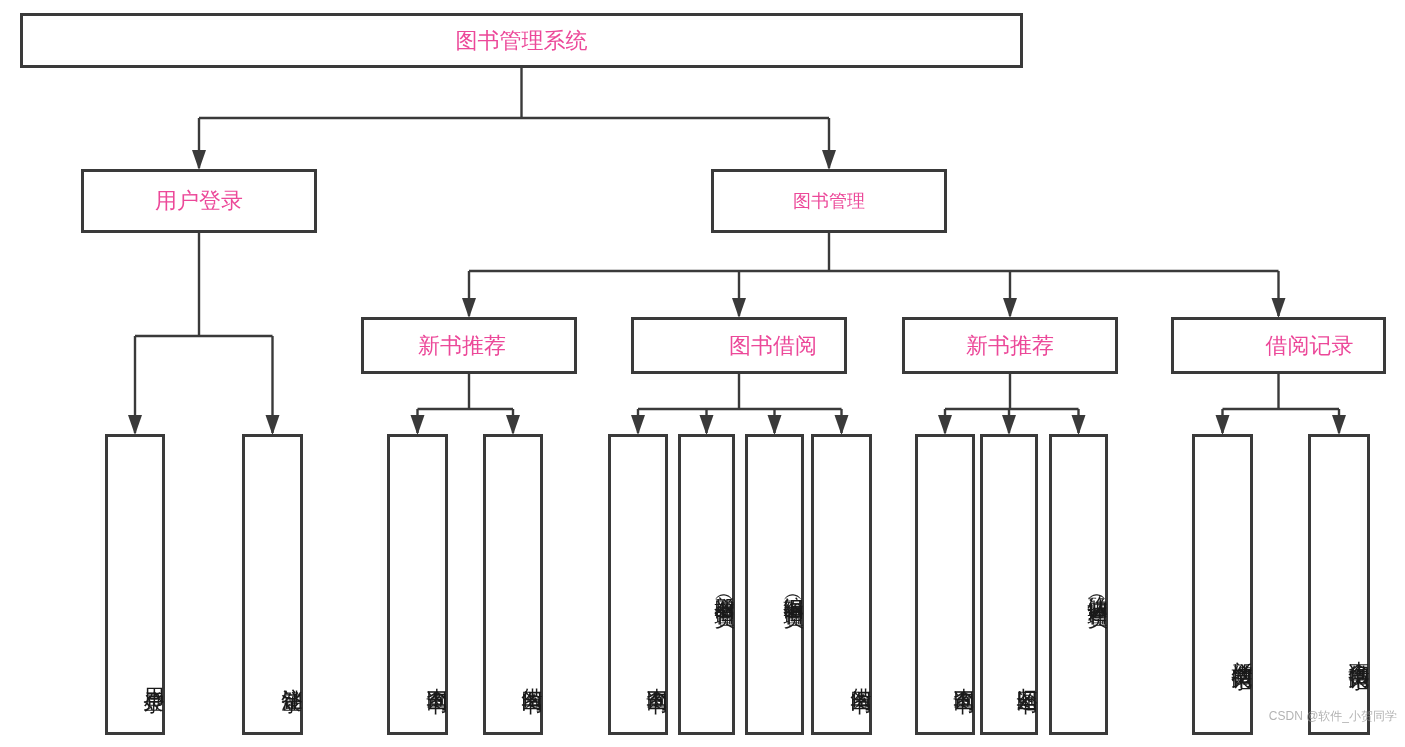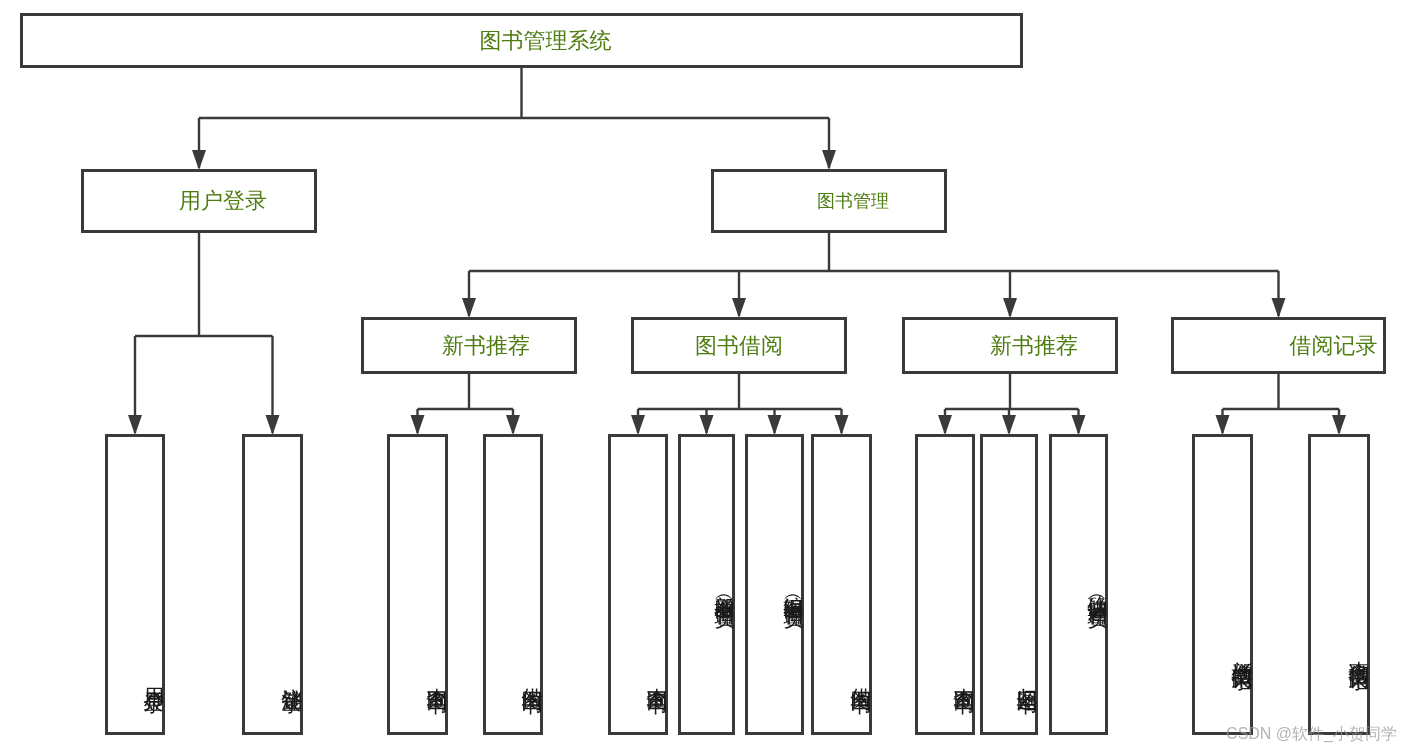--- a/index.html
+++ b/index.html
@@ -53,33 +53,32 @@
     text-align: center;
     display: flex;
     align-items: flex-start;
     justify-content: center;
     pointer-events: none;
   }
   .hbox-text {
     position: absolute;
     font-family: Liberation Serif, serif;
     font-size: 22px;
-    color: #4d7c0f;
+    color: #ec4899;
     display: flex;
     align-items: center;
     justify-content: center;
     pointer-events: none;
-    margin-left: 24px;
   }
   .watermark {
     position: absolute;
     right: 8px;
-    bottom: 2px;
+    bottom: 22px;
     font-family: "Liberation Sans", "DejaVu Sans", sans-serif;
-    font-size: 16px;
+    font-size: 12px;
     color: #9a9a9a;
     opacity: 0.75;
     white-space: nowrap;
   }
 </style>
 </head>
 <body>
 
 <div id="diagram-root">
 
@@ -160,21 +159,21 @@
         <rect x="1193.5" y="435.5" width="58" height="298" class="node-box"></rect>
         <rect x="1309.5" y="435.5" width="59" height="298" class="node-box"></rect>
       </g>
   </svg>
 
   <div id="labels-layer">
       <div class="hbox-text" style="left: 20px; top: 13px; width: 1003px; height: 55px; font-size: 22px;">图书管理系统</div>
       <div class="hbox-text" style="left: 81px; top: 169px; width: 236px; height: 64px; font-size: 22px;">用户登录</div>
       <div class="hbox-text" style="left: 711px; top: 169px; width: 236px; height: 64px; font-size: 18px;">图书管理</div>
       <div class="hbox-text" style="left: 361px; top: 317px; width: 202px; height: 57px; font-size: 22px;">新书推荐</div>
-      <div class="hbox-text" style="left: 607px; top: 317px; width: 216px; height: 57px; font-size: 22px;">图书借阅</div>
+      <div class="hbox-text" style="left: 665px; top: 317px; width: 216px; height: 57px; font-size: 22px;">图书借阅</div>
       <div class="hbox-text" style="left: 902px; top: 317px; width: 216px; height: 57px; font-size: 22px;">新书推荐</div>
       <div class="hbox-text" style="left: 1171px; top: 317px; width: 215px; height: 57px; font-size: 22px; padding-left: 31px;">借阅记录</div>
       <div class="vbox-text" style="left: 105px; width: 60px; top: 448px; height: 281px; font-size: 21px; padding-top: 86.5px;">用户登录</div>
       <div class="vbox-text" style="left: 242px; width: 61px; top: 448px; height: 281px; font-size: 21px; padding-top: 86.5px;">注销登录</div>
       <div class="vbox-text" style="left: 387px; width: 61px; top: 448px; height: 281px; font-size: 21px; padding-top: 86.5px;">查询图书</div>
       <div class="vbox-text" style="left: 483px; width: 60px; top: 448px; height: 281px; font-size: 21px; padding-top: 86.5px;">借阅图书</div>
       <div class="vbox-text" style="left: 608px; width: 60px; top: 448px; height: 281px; font-size: 21px; padding-top: 86.5px;">查询图书</div>
       <div class="vbox-text" style="left: 678px; width: 57px; top: 448px; height: 281px; font-size: 20px; padding-top: 0px;">新增图书（管理员）</div>
       <div class="vbox-text" style="left: 745px; width: 59px; top: 448px; height: 281px; font-size: 20px; padding-top: 0px;">编辑图书（管理员）</div>
       <div class="vbox-text" style="left: 811px; width: 61px; top: 448px; height: 281px; font-size: 21px; padding-top: 86.5px;">借阅图书</div>

